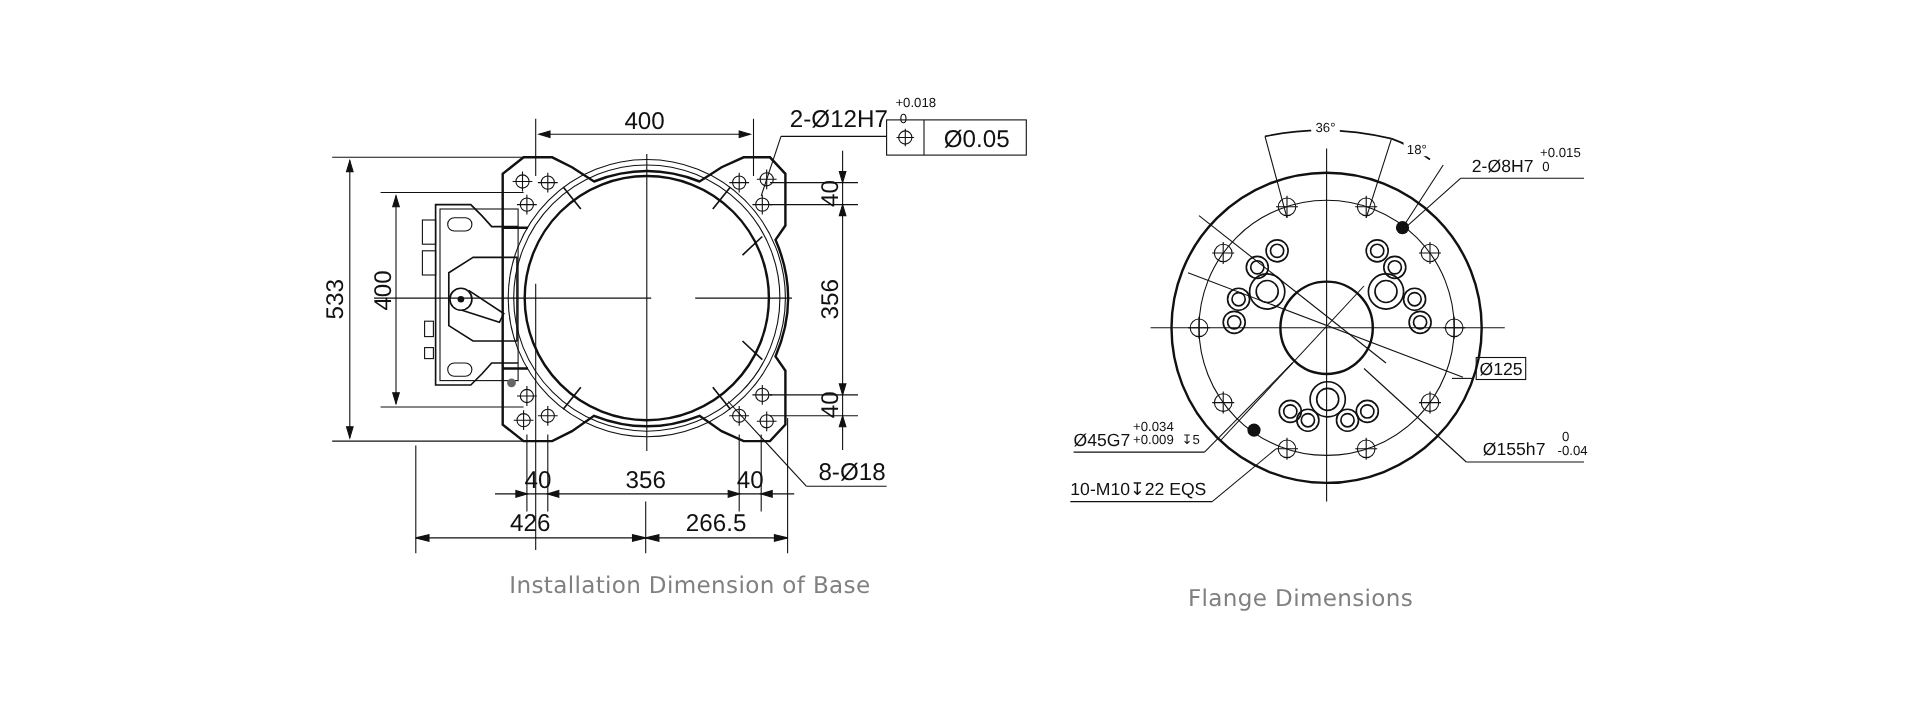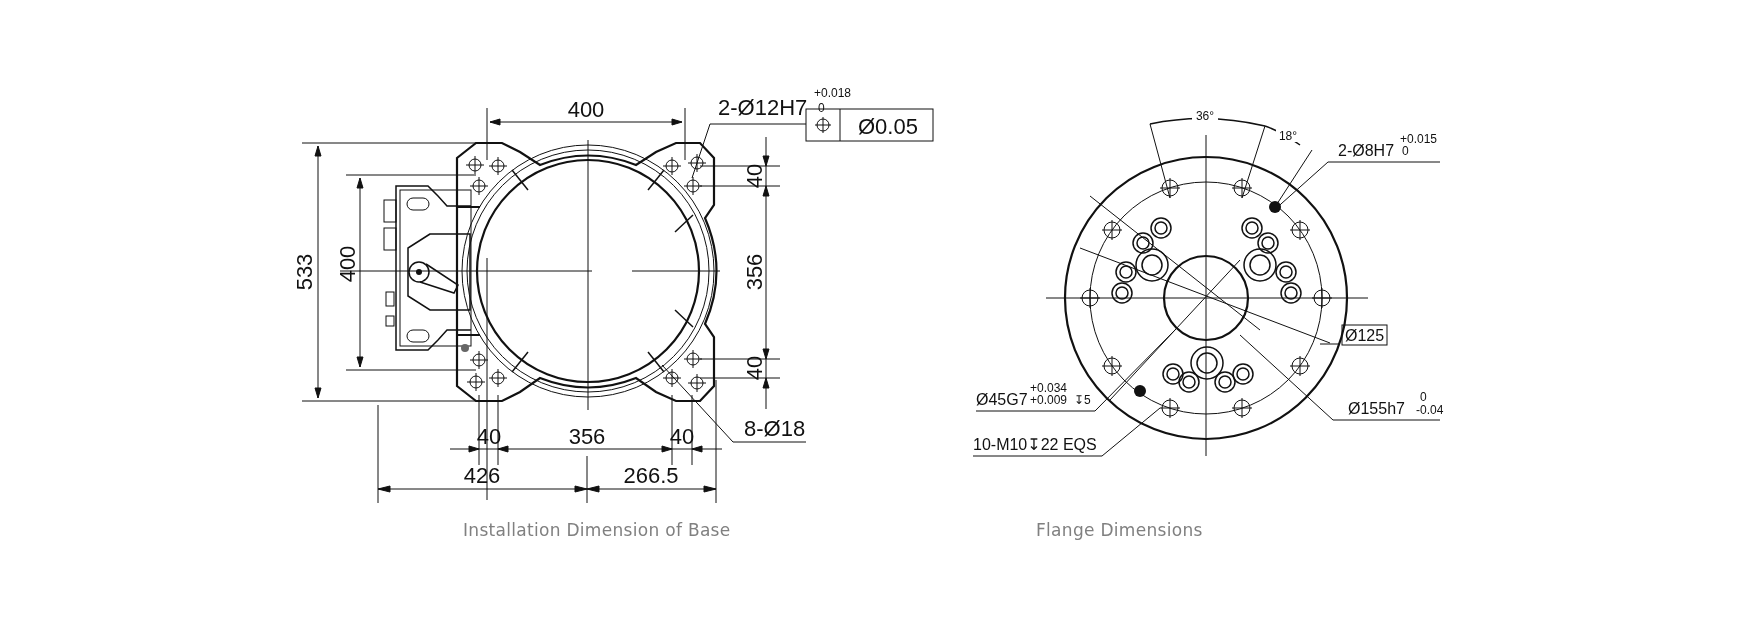--- a/index.html
+++ b/index.html
@@ -1,21 +1,21 @@
 <!DOCTYPE html>
 <html><head>
 <meta charset="utf-8">
 <style>
   html, body { margin:0; padding:0; background:#ffffff; }
   body { width:1748px; height:640px; position:relative; overflow:hidden; font-family:"DejaVu Sans", sans-serif; }
   svg { position:absolute; left:0; top:0; }
   .dim { font-family:"Liberation Sans Narrow","Liberation Sans", sans-serif; font-size:22px; fill:#111; }
   .dim-s { font-family:"Liberation Sans", sans-serif; font-size:16px; fill:#111; }
   .tol { font-family:"Liberation Sans", sans-serif; font-size:12px; fill:#111; }
-  .caption { position:absolute; top:520px; font-family:"DejaVu Sans", sans-serif; font-size:17px; color:#808080; letter-spacing:0.3px; }
+  .caption { position:absolute; top:520px; font-family:"DejaVu Sans", sans-serif; font-size:21px; color:#808080; letter-spacing:0.3px; }
   .ln { stroke:#111; fill:none; stroke-width:1; }
   .thick { stroke:#111; fill:none; stroke-width:2.2; }
   .med { stroke:#111; fill:none; stroke-width:1.5; }
 </style>
 </head>
 <body>
 
 <svg width="1748" height="640" viewBox="0 0 1748 640">
 
   <g>
@@ -278,13 +278,13 @@
 
     <g class="ln">
       <line x1="973" y1="456" x2="1102" y2="456"></line>
       <line x1="1102" y1="456" x2="1160" y2="408"></line>
     </g>
     <text class="dim-s" x="973" y="450">10-M10↧22 EQS</text>
   </g>
 </svg>
 
 <div class="caption" style="left:463px;">Installation Dimension of Base</div>
-<div class="caption" style="left:1036px;">Flange Dimensions</div>
+<div class="caption" style="left:1080px;margin-top:12px;">Flange Dimensions</div>
 
 </body></html>

